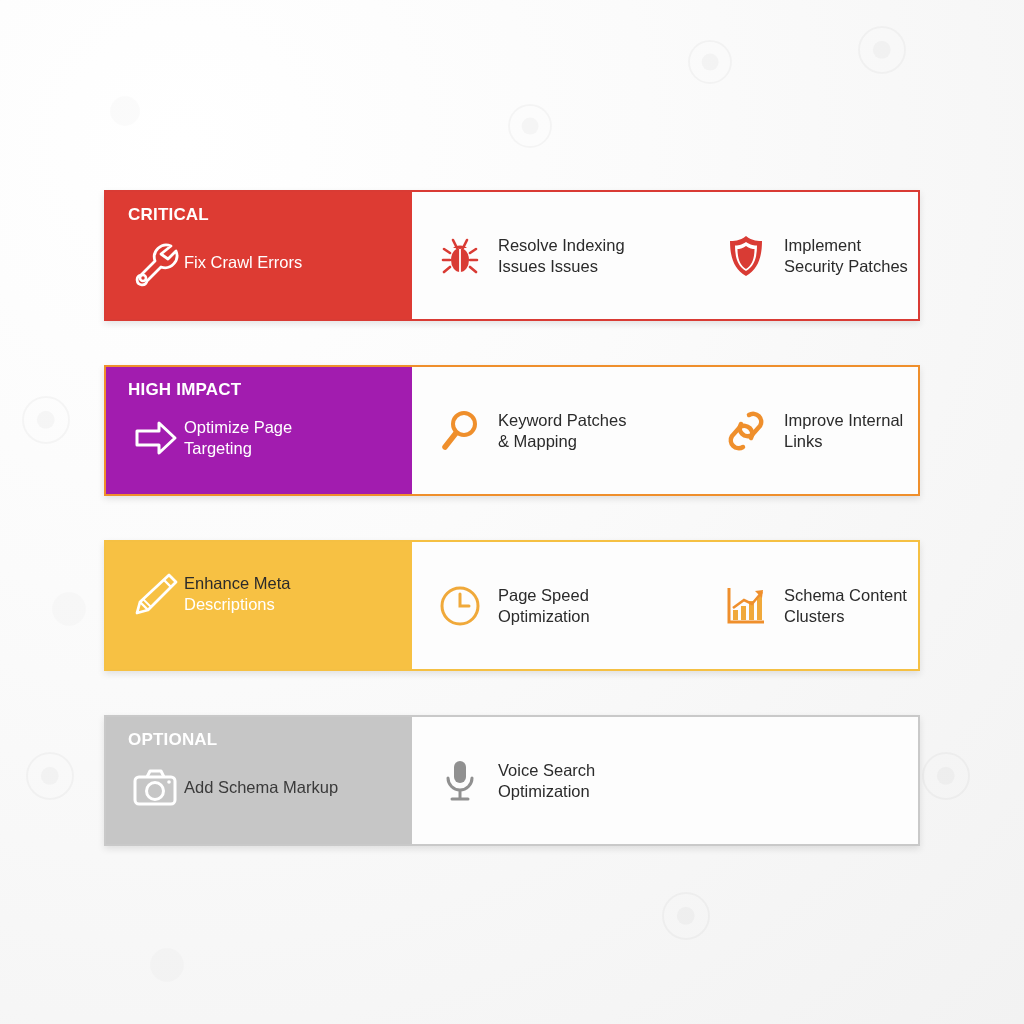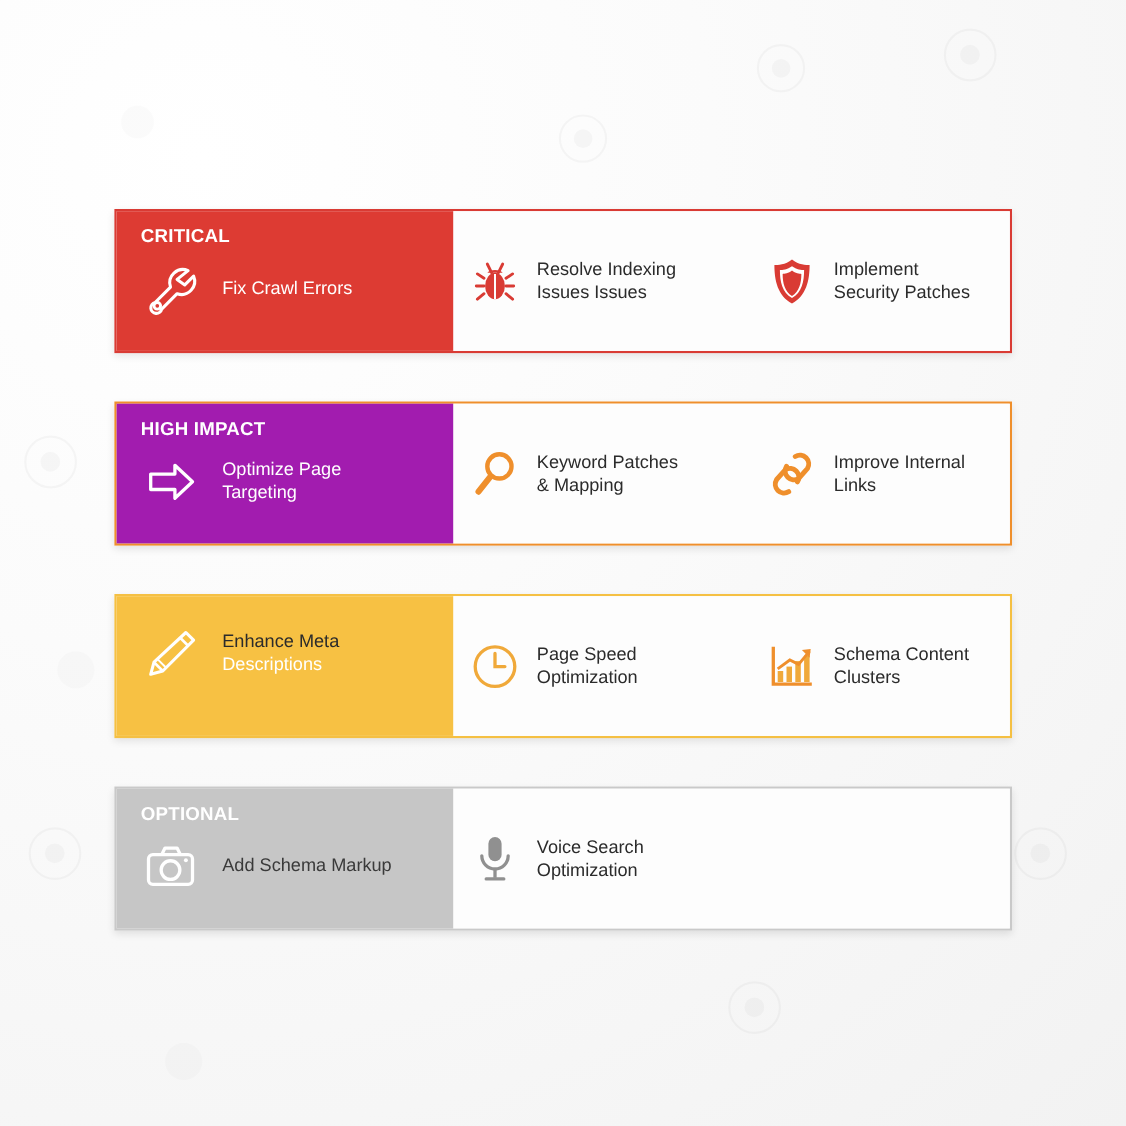--- a/index.html
+++ b/index.html
@@ -62,40 +62,39 @@
     font-size:17px;
     font-weight:bold;
     letter-spacing:0.2px;
     line-height:1.1;
     color:#ffffff;
   }
   .panel-body{
     display:flex;
     align-items:center;
     margin-top:12px;
-    gap:18px;
   }
   .panel-ico{
     width:56px; height:52px;
     flex:0 0 56px;
     display:flex; align-items:center; justify-content:center;
   }
   .panel-label{
     font-size:16.5px;
     line-height:1.26;
     color:#ffffff;
   }
   .panel-label .l2{ display:block; }
 
   .items{
     flex:1 1 auto;
     display:flex;
     align-items:center;
-    padding-left:16px;
-    gap:18px;
+    padding-left:26px;
+    gap:34px;
     background:#fdfdfd;
   }
   .item{
     display:flex;
     align-items:center;
     gap:16px;
     flex:0 0 auto;
   }
   .item:first-child{ width:252px; }
   .item-ico{

